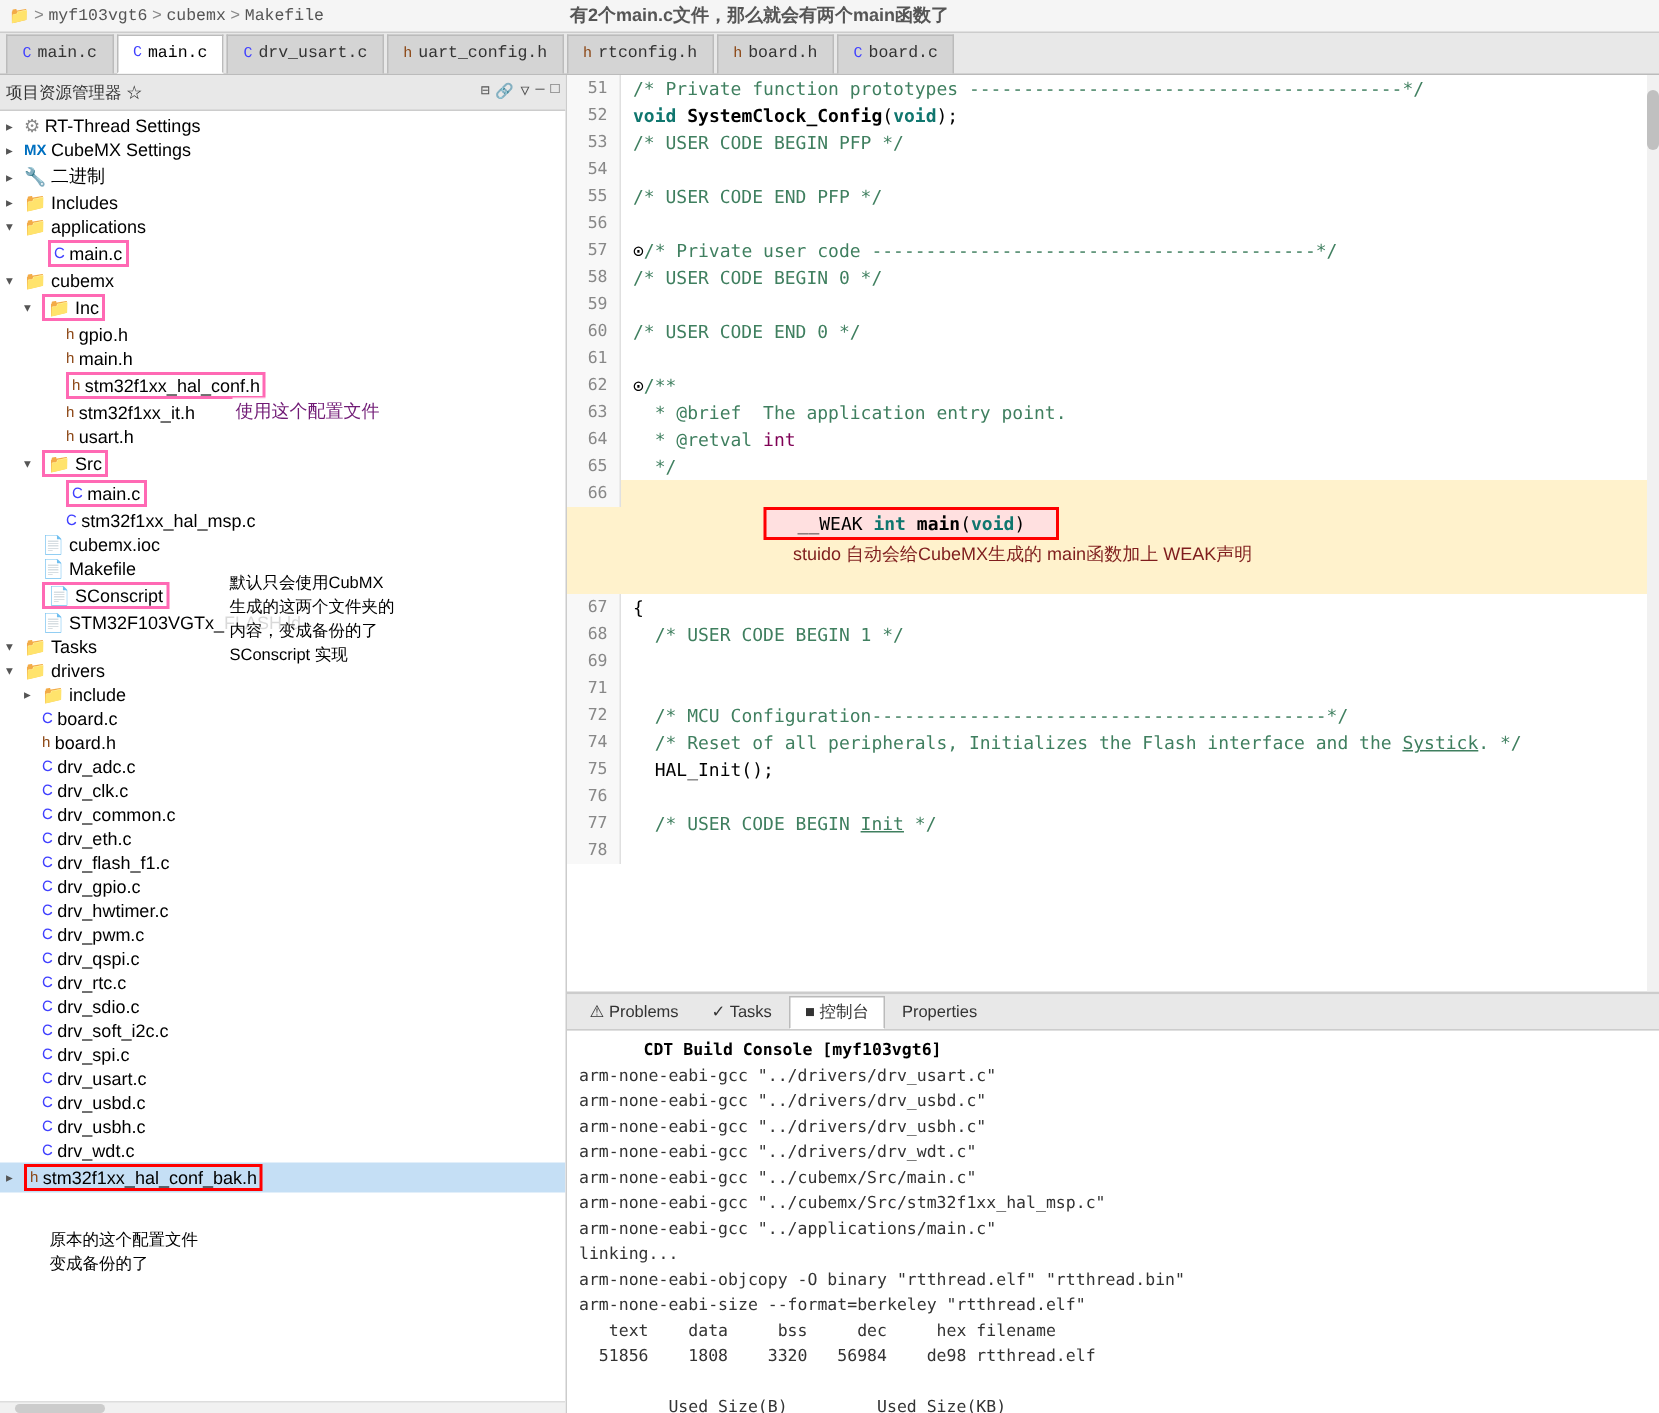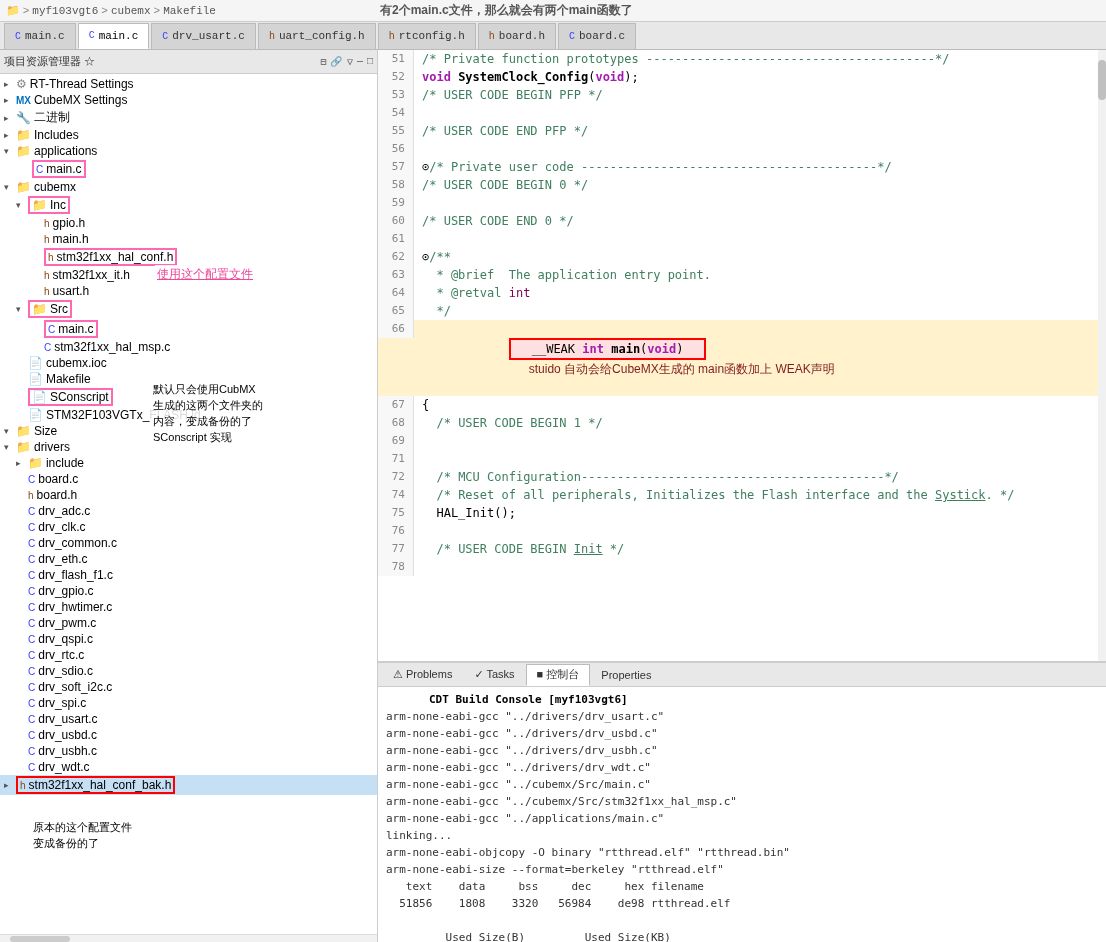--- a/index.html
+++ b/index.html
@@ -73,21 +73,21 @@
       font-family: 'Consolas', monospace; font-size: 12px;
     }
     .line-num {
       width: 36px; min-width: 36px; text-align: right; padding-right: 8px;
       color: #888; font-size: 11px; background: #f8f8f8; border-right: 1px solid #e0e0e0;
       user-select: none;
     }
     .line-content { padding-left: 8px; white-space: pre; color: #000; flex: 1; }
 
     
-    .kw { color: #a21caf; font-weight: bold; }
+    .kw { color: #0f766e; font-weight: bold; }
     .comment { color: #3f7f5f; }
     .highlight-line { background: #fff2cc; }
 
     
     .bottom-panel {
       height: 280px; background: #fff; border-top: 1px solid #ccc; display: flex; flex-direction: column;
     }
     .bottom-tab-bar {
       display: flex; align-items: center; background: #e8e8e8; border-bottom: 1px solid #ccc;
       height: 24px; padding-left: 4px;
@@ -306,21 +306,21 @@
 
         <div class="tree-item" style="padding-left:16px;">
           <span class="arrow">&nbsp;</span>
           <span style="margin-right:3px;">📄</span>
           <span>STM32F103VGTx_FLASH.ld</span>
         </div>
 
         <div class="tree-item" style="padding-left:4px;">
           <span class="arrow">▾</span>
           <span style="color:#dcb67a; margin-right:3px;">📁</span>
-          <span>Size</span>
+          <span>Tasks</span>
         </div>
 
         <div class="tree-item" style="padding-left:4px;">
           <span class="arrow">▾</span>
           <span style="color:#dcb67a; margin-right:3px;">📁</span>
           <span>drivers</span>
         </div>
 
         <div class="tree-item" style="padding-left:16px;">
           <span class="arrow">▸</span>
@@ -449,21 +449,21 @@
             <span>stm32f1xx_hal_conf_bak.h</span>
           </span>
         </div>
 
       </div>
 
       <div style="height:8px; background:#f1f1f1; border-top:1px solid #ddd; display:flex; align-items:center;">
         <div style="width:60px; height:6px; background:#ccc; border-radius:3px; margin-left:10px;"></div>
       </div>
 
-      <div style="position:absolute; top:215px; left:155px; color:#ec4899; font-size:12px; font-family:'SimHei',sans-serif; z-index:60; pointer-events:none; background:rgba(255,255,255,0.85); padding:1px 2px; white-space:nowrap;text-decoration:underline;">使用这个配置文件</div>
+      <div style="position:absolute; top:215px; left:155px; color:#701a75; font-size:12px; font-family:'SimHei',sans-serif; z-index:60; pointer-events:none; background:rgba(255,255,255,0.85); padding:1px 2px; white-space:nowrap;">使用这个配置文件</div>
 
       <div style="position:absolute; top:330px; left:150px; color:#000; font-size:11px; font-family:'SimHei',sans-serif; z-index:60; pointer-events:none; background:rgba(255,255,255,0.85); padding:1px 3px; line-height:16px; white-space:nowrap;">
         <div>默认只会使用CubMX</div>
         <div>生成的这两个文件夹的</div>
         <div>内容，变成备份的了</div>
         <div>SConscript 实现</div>
       </div>
 
       <div style="position:absolute; bottom:90px; left:30px; color:#000; font-size:11px; font-family:'SimHei',sans-serif; z-index:60; pointer-events:none; background:rgba(255,255,255,0.85); padding:1px 3px; line-height:16px; white-space:nowrap;">
         <div>原本的这个配置文件</div>

